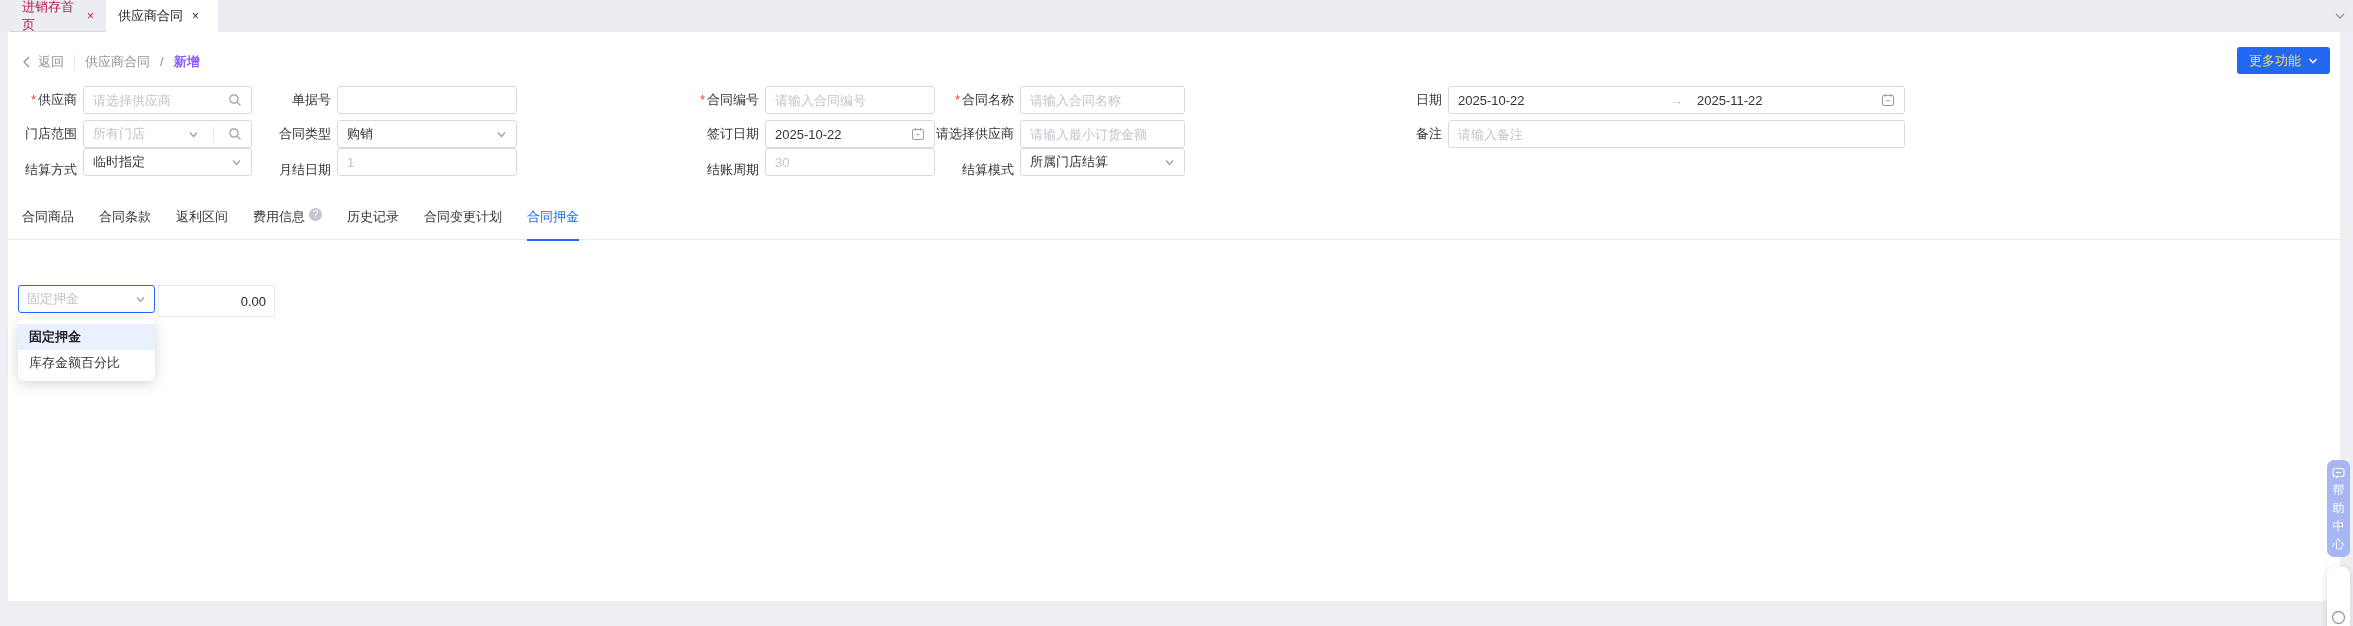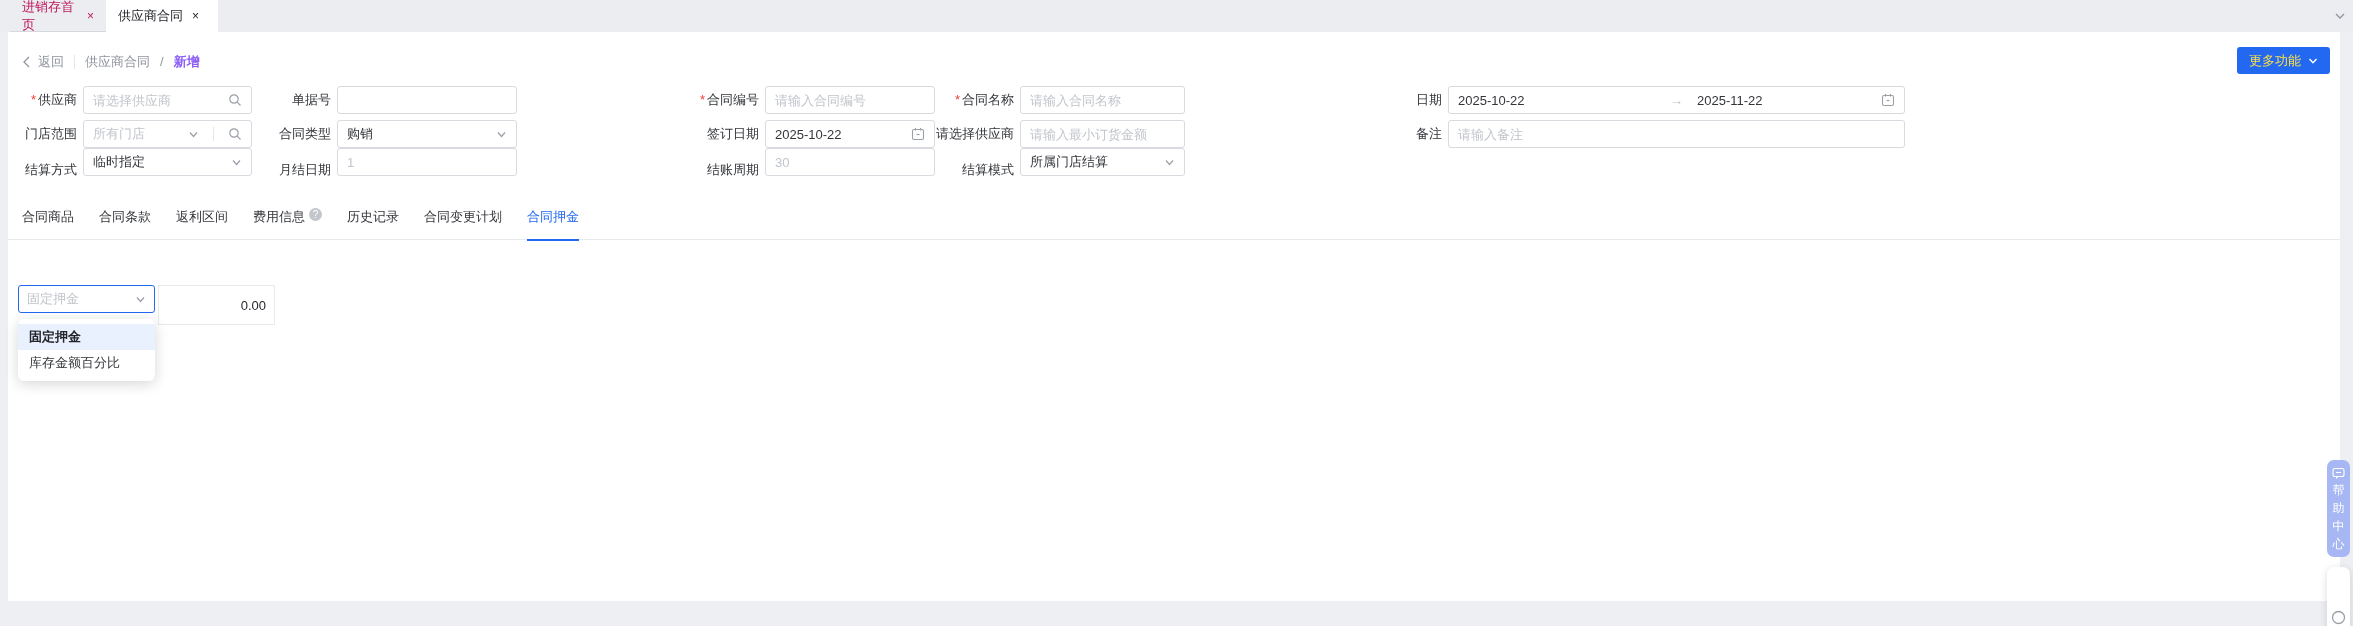--- a/index.html
+++ b/index.html
@@ -49,21 +49,21 @@
   .tab-item { position:relative; height:32px; display:flex; align-items:flex-start; gap:4px; cursor:pointer; color:#33353a; white-space:nowrap; }
   .tab-item.active { color:#2268f1; }
   .tab-item.active::after { content:""; position:absolute; left:0; right:0; bottom:-1px; height:2px; background:#2268f1; }
   .qmark { width:13px; height:13px; border-radius:50%; background:#c3c6cc; color:#fff; font-size:10px; line-height:13px; text-align:center; }
   
   .thead { position:absolute; left:0; right:0; top:214px; height:32px; border-bottom:1px solid #e9eaec; display:flex; align-items:center; font-weight:bold; color:#26282e; }
   .th1 { width:149px; padding-left:17px; }
   .th2 { width:126px; padding-left:20px; }
   .thdiv { width:1px; height:13px; background:#d8dadf; }
   .mode-sel { position:absolute; left:10px; top:253px; width:137px; height:28px; border:1.5px solid #2268f1; border-radius:3px; background:#fff; display:flex; align-items:center; padding:0 8px; gap:6px; cursor:pointer; }
-  .amount { position:absolute; left:150px; top:253px; width:117px; height:40px; border:1px solid #e9eaec; background:#fff; display:flex; align-items:center; padding:0 8px; }
+  .amount { position:absolute; left:150px; top:253px; width:117px; height:32px; border:1px solid #e9eaec; background:#fff; display:flex; align-items:center; padding:0 8px; }
   .amount input { border:none; outline:none; width:100%; font:inherit; color:#26282e; text-align:right; }
   
   .dropdown { position:absolute; left:10px; top:287px; width:137px; background:#fff; border-radius:6px; box-shadow:0 3px 14px rgba(0,0,0,.16); padding:5px 0; z-index:6; }
   .dd-opt { height:26px; line-height:26px; padding:0 11px; cursor:pointer; white-space:nowrap; }
   .dd-opt.selected { font-weight:bold; background:#e8f1fd; color:#23252b; }
   
   .help-pill { position:absolute; right:3px; top:460px; width:23px; height:97px; background:#a6b7f3; border-radius:7px; display:flex; flex-direction:column; align-items:center; padding-top:7px; gap:3px; color:#fff; cursor:pointer; z-index:7; }
   .help-pill .ch { font-size:12px; line-height:15px; }
   .help-card { position:absolute; right:3px; top:567px; width:23px; height:70px; background:#fff; border-radius:7px; box-shadow:0 2px 8px rgba(0,0,0,.14); display:flex; justify-content:center; padding-top:30px; cursor:pointer; z-index:7; }
 </style>

